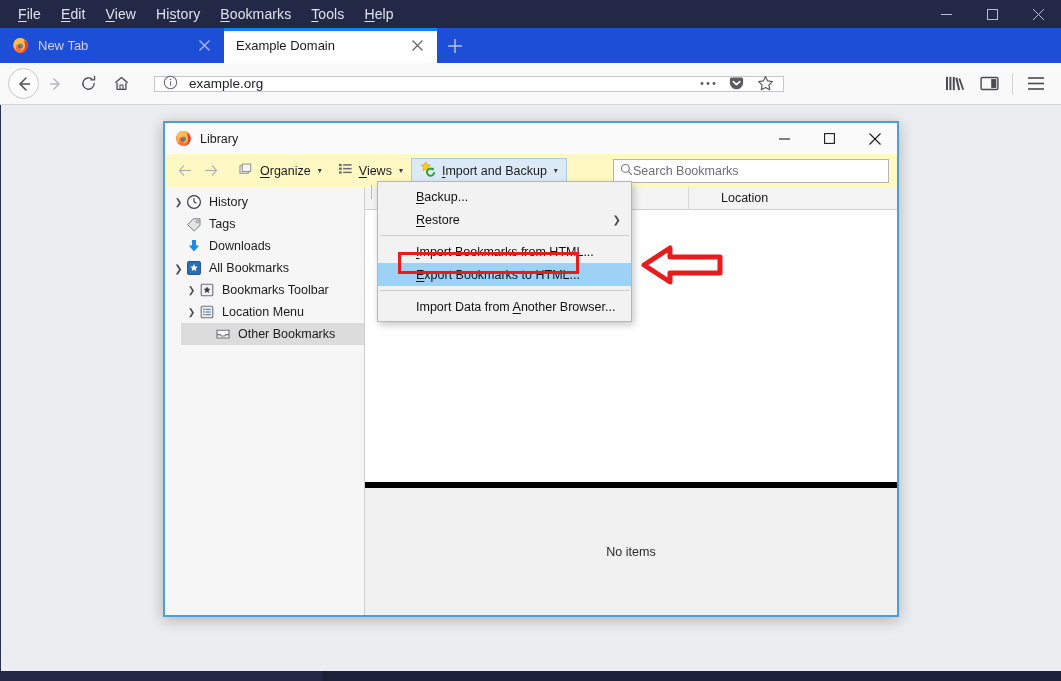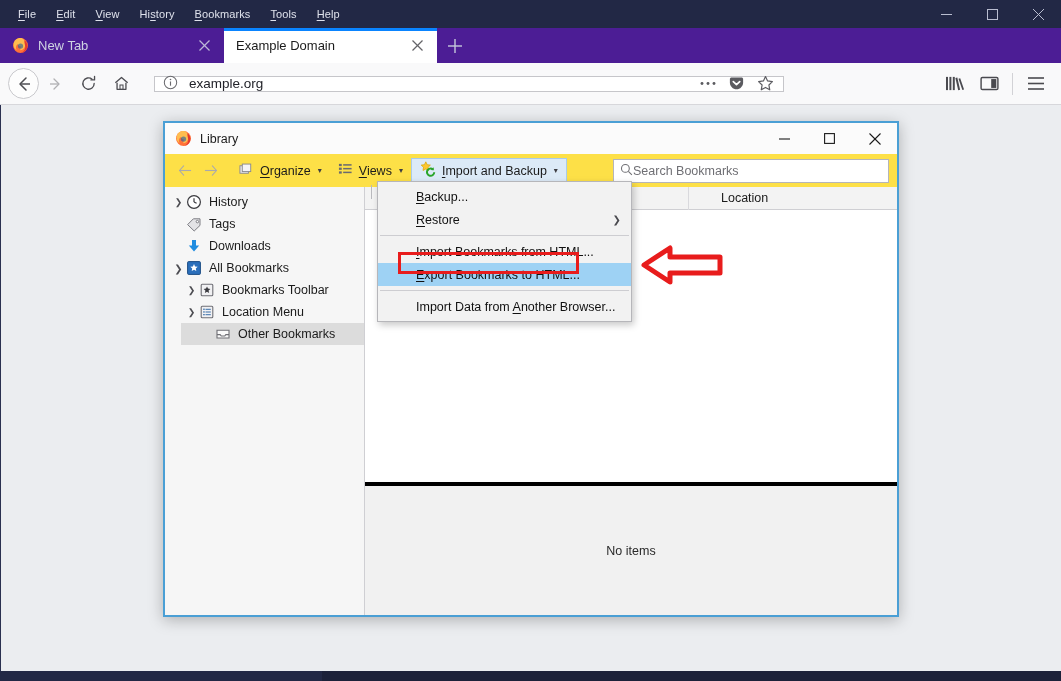--- a/index.html
+++ b/index.html
@@ -12,35 +12,35 @@
   #screen { position: relative; width: 1061px; height: 681px; background: #eceef1; }
 
   
   .browser-titlebar {
     position: absolute; left: 0; top: 0; width: 1061px; height: 28px;
     background: #222845;
     display: flex; align-items: center;
   }
   .menubar { display: flex; align-items: center; padding-left: 8px; gap: 0px; }
   .menu-item {
-    color: #dfe2ec; font-size: 11px; padding: 4px 10px 5px 10px;
+    color: #dfe2ec; font-size: 14px; padding: 4px 10px 5px 10px;
     white-space: nowrap; letter-spacing: 0.1px;
   }
   .menu-item u { text-decoration: underline; text-underline-offset: 1.5px; }
   .win-controls { margin-left: auto; display: flex; height: 28px; }
   .win-btn {
     width: 46px; height: 28px; display: flex; align-items: center; justify-content: center;
     color: #b9bdd0;
   }
   .win-btn svg { display: block; }
 
   
   .tabstrip {
     position: absolute; left: 0; top: 28px; width: 1061px; height: 35px;
-    background: #4c1d95; display: flex; align-items: flex-end;
+    background: #1d4ed8; display: flex; align-items: flex-end;
   }
   .tab {
     position: relative; height: 35px; display: flex; align-items: center;
     padding: 0 10px 0 12px; min-width: 120px;
   }
   .tab.inactive { width: 224px; color: #cfd3e2; }
   .tab.active {
     width: 213px; background: #ffffff; color: #1b1b1b;
   }
   .tab.active::before {
@@ -123,21 +123,21 @@
   }
   .lib-icon { width: 17px; height: 17px; margin: 0 8px 0 10px; }
   .lib-title { font-size: 12.5px; color: #1b1b1b; }
   .lib-wincontrols { margin-left: auto; display: flex; height: 31px; }
   .lib-wbtn {
     width: 45px; height: 31px; display: flex; align-items: center; justify-content: center;
     color: #1b1b1b;
   }
 
   .lib-toolbar {
-    height: 33px; background: #fde047; display: flex; align-items: center;
+    height: 33px; background: #fef9c3; display: flex; align-items: center;
     padding: 0 8px; flex: 0 0 auto; position: relative;
   }
   .lt-nav {
     width: 25px; height: 24px; display: flex; align-items: center; justify-content: center;
     color: #a9a9ad;
   }
   .lt-btn {
     height: 25px; display: flex; align-items: center; padding: 0 8px;
     font-size: 12.5px; color: #1b1b1b; gap: 6px; white-space: nowrap;
   }
@@ -174,21 +174,21 @@
     display: flex; align-items: center; flex: 0 0 auto;
   }
   .col {
     font-size: 12.5px; color: #1b1b1b; padding-left: 8px; height: 23px;
     display: flex; align-items: center; border-right: 1px solid #d9d9dd; margin-left: 24px;
   }
   .col.name { width: 300px; }
   .col.location { flex: 1 1 auto; border-right: none; }
   .lib-list { flex: 1 1 auto; background: #ffffff; }
   .lib-detail {
-    height: 133px; background: #f1f1f1; border-top: 4px solid #000000;
+    height: 133px; background: #f1f1f1; border-top: 6px solid #000000;
     display: flex; align-items: center; justify-content: center; flex: 0 0 auto;
   }
   .noitems { font-size: 12.5px; color: #2a2a2a; }
 
   
   .dropdown {
     position: absolute; left: 377px; top: 181px; width: 255px;
     background: #f2f2f2; border: 1px solid #b6b6ba;
     box-shadow: 2px 3px 7px rgba(0,0,0,.22);
     padding: 3px 0 3px 0; z-index: 40;

